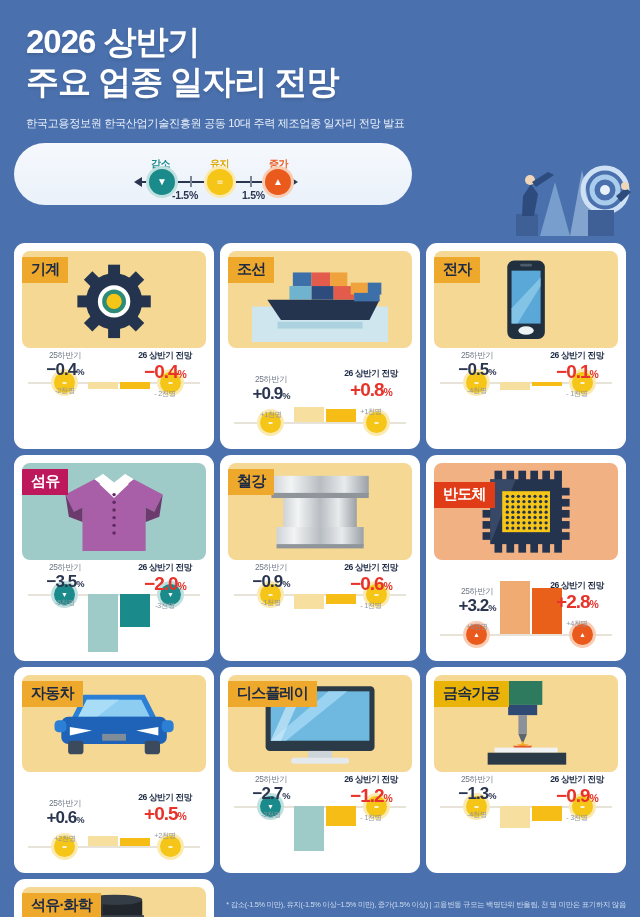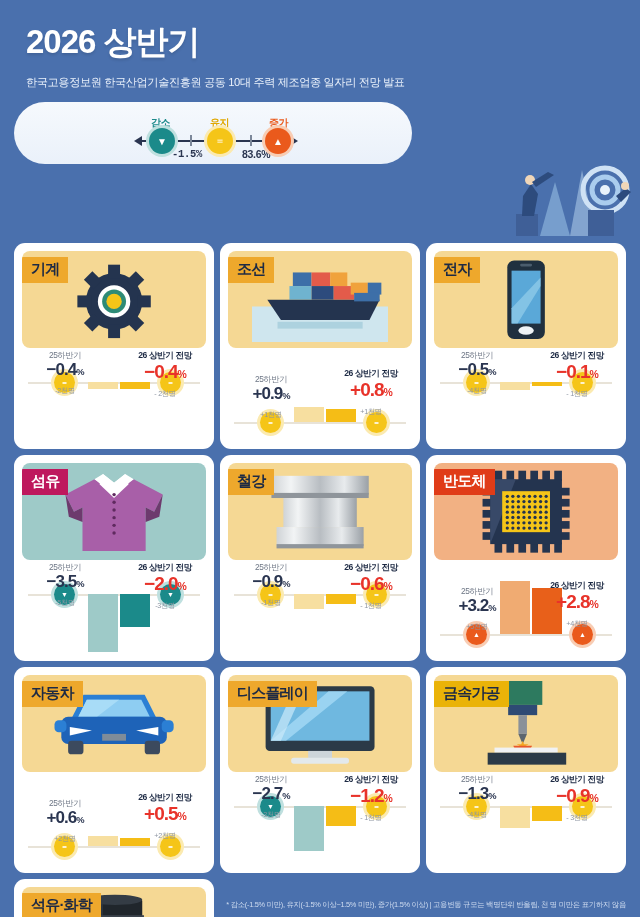--- a/index.html
+++ b/index.html
@@ -116,20 +116,21 @@
   .footer {
     position: absolute; left: 0; right: 14px; bottom: 7px;
     text-align: right; color: #cfdcf0; font-size: 7.4px; letter-spacing: -.3px;
   }
 </style>
 </head>
 <body>
 
 <div class="header">
   <div class="title-line">2026 상반기</div>
+  <div class="title-line">주요 업종 일자리 전망</div>
   <div class="subtitle">한국고용정보원 한국산업기술진흥원 공동 10대 주력 제조업종 일자리 전망 발표</div>
 </div>
 
 <div class="hero-art">
   <svg width="220" height="84" viewBox="0 0 220 84">
     <path d="M120 84 L135 30 L150 84 Z" fill="#9cc4e8" opacity=".55"></path>
     <path d="M150 84 L162 18 L176 84 Z" fill="#bcd8f2" opacity=".5"></path>
     <ellipse cx="185" cy="38" rx="22" ry="22" fill="none" stroke="#cfe2f5" stroke-width="5"></ellipse>
     <ellipse cx="185" cy="38" rx="13" ry="13" fill="none" stroke="#aacdee" stroke-width="5"></ellipse>
     <circle cx="185" cy="38" r="5" fill="#e8f2fb"></circle>
@@ -145,27 +146,27 @@
 
 <div class="legend">
   <div class="legend-axis"></div>
   <div class="tick" style="left:176px"></div>
   <div class="tick" style="left:236px"></div>
 
   <div class="lg-cap" style="left:137px; top:14px; color:#1b8a8a;">감소</div>
   <div class="lg-node" style="left:135px; top:26px;">
     <div class="ring" style="background:#1b8a8a; box-shadow:0 0 0 3px #bfe0df;">▼</div>
   </div>
-  <div class="lg-val" style="left:158px; top:46px;font-family:Liberation Mono, monospace;">-1.5%</div>
+  <div class="lg-val" style="left:158px; top:46px;">-1.5%</div>
 
   <div class="lg-cap" style="left:196px; top:14px; color:#e0a800;">유지</div>
   <div class="lg-node" style="left:193px; top:26px;">
     <div class="ring" style="background:#f5c518; box-shadow:0 0 0 3px #fbeab0;">＝</div>
   </div>
-  <div class="lg-val" style="left:228px; top:46px;">83.6%</div>
+  <div class="lg-val" style="left:228px; top:46px;">1.5%</div>
 
   <div class="lg-cap" style="left:255px; top:14px; color:#ea5a1c;">증가</div>
   <div class="lg-node" style="left:251px; top:26px;">
     <div class="ring" style="background:#ea5a1c; box-shadow:0 0 0 3px #f8cdb4;">▲</div>
   </div>
 </div>
 
 <div class="grid" id="grid">
     <div class="card">
     <div class="pic" style="background:#f5d894;">
@@ -474,21 +475,21 @@
                 <circle cx="59.5" cy="69.2" r="1.9"></circle>
                 <circle cx="66" cy="69.2" r="1.9"></circle>
                 <circle cx="72.5" cy="69.2" r="1.9"></circle>
                 <circle cx="79" cy="69.2" r="1.9"></circle>
                 <circle cx="85.5" cy="69.2" r="1.9"></circle>
                 <circle cx="92" cy="69.2" r="1.9"></circle>
                 <circle cx="98.5" cy="69.2" r="1.9"></circle>
               </g>
             </svg></div>
       </div>
-      <div class="badge" style="background:#e03c18; color:#ffffff;">반도체</div>
+      <div class="badge" style="background:#e03c18; color:#ffffff;margin-top:13px;">반도체</div>
     </div>
     <div class="body">
       <div class="baseline" style="top:74px;"></div>
       <div class="bar" style="left:74px; top:20.971428571428568px; width:30px; height:53.02857142857143px; background:#f0ab72;"></div>
       <div class="bar" style="left:106px; top:27.6px; width:30px; height:46.4px; background:#e8601a;"></div>
       <div class="node" style="left:40px; top:64px; background:#ea5a1c; box-shadow:0 0 0 3px #f8cdb4;">
        <span class="inner" style="background:#ea5a1c">▲</span>
         </div>
       <div class="node" style="left:146px; top:64px; background:#ea5a1c; box-shadow:0 0 0 3px #f8cdb4;">
        <span class="inner" style="background:#ea5a1c">▲</span>

